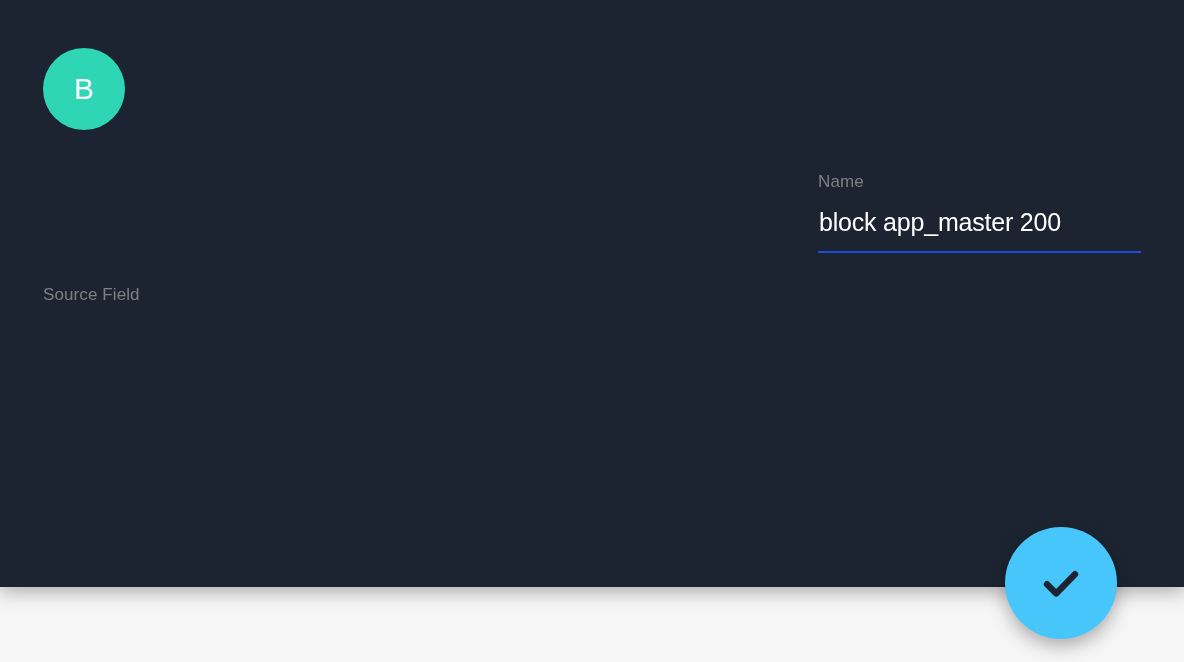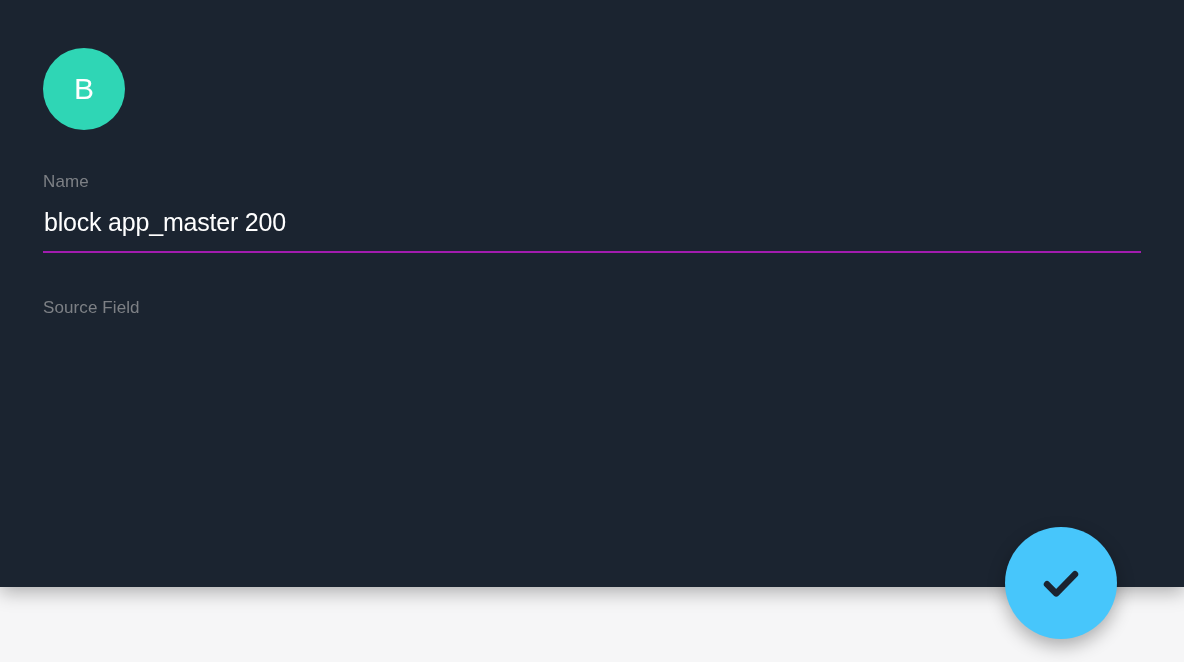--- a/index.html
+++ b/index.html
@@ -47,45 +47,46 @@
   .subtitle a {
     color: #2caae2;
     text-decoration: none;
     cursor: pointer;
   }
   .form { padding: 0 43px; margin-top: 42px; }
   .row {
     display: flex;
     gap: 39px;
     align-items: flex-end;
+    flex-direction: column;
   }
   .field { flex: 1; min-width: 0; }
   .field label {
     display: block;
     font-size: 17px;
     color: #7d8085;
     margin-bottom: 16px;
     letter-spacing: 0.1px;
   }
   .field input {
     display: block;
     width: 100%;
     background: transparent;
     border: none;
-    border-bottom: 2px solid #a21caf;
+    border-bottom: 2px solid #1d4ed8;
     outline: none;
     color: #ffffff;
     font-family: "Liberation Sans", sans-serif;
     font-size: 25px;
     letter-spacing: -0.2px;
     padding: 0 0 14px 1px;
   }
   .field input::placeholder { color: #70747c; opacity: 1; }
   .field-regex  { margin-top: 28px; }
-  .field-source { margin-top: 45px; }
+  .field-source { margin-top: 32px; }
   .fab {
     position: absolute;
     left: 1005px; top: 527px;
     width: 112px; height: 112px;
     border-radius: 50%;
     border: none;
     background: #47c6fb;
     display: flex; align-items: center; justify-content: center;
     cursor: pointer;
     box-shadow: 0 7px 18px rgba(0,0,0,0.30);

